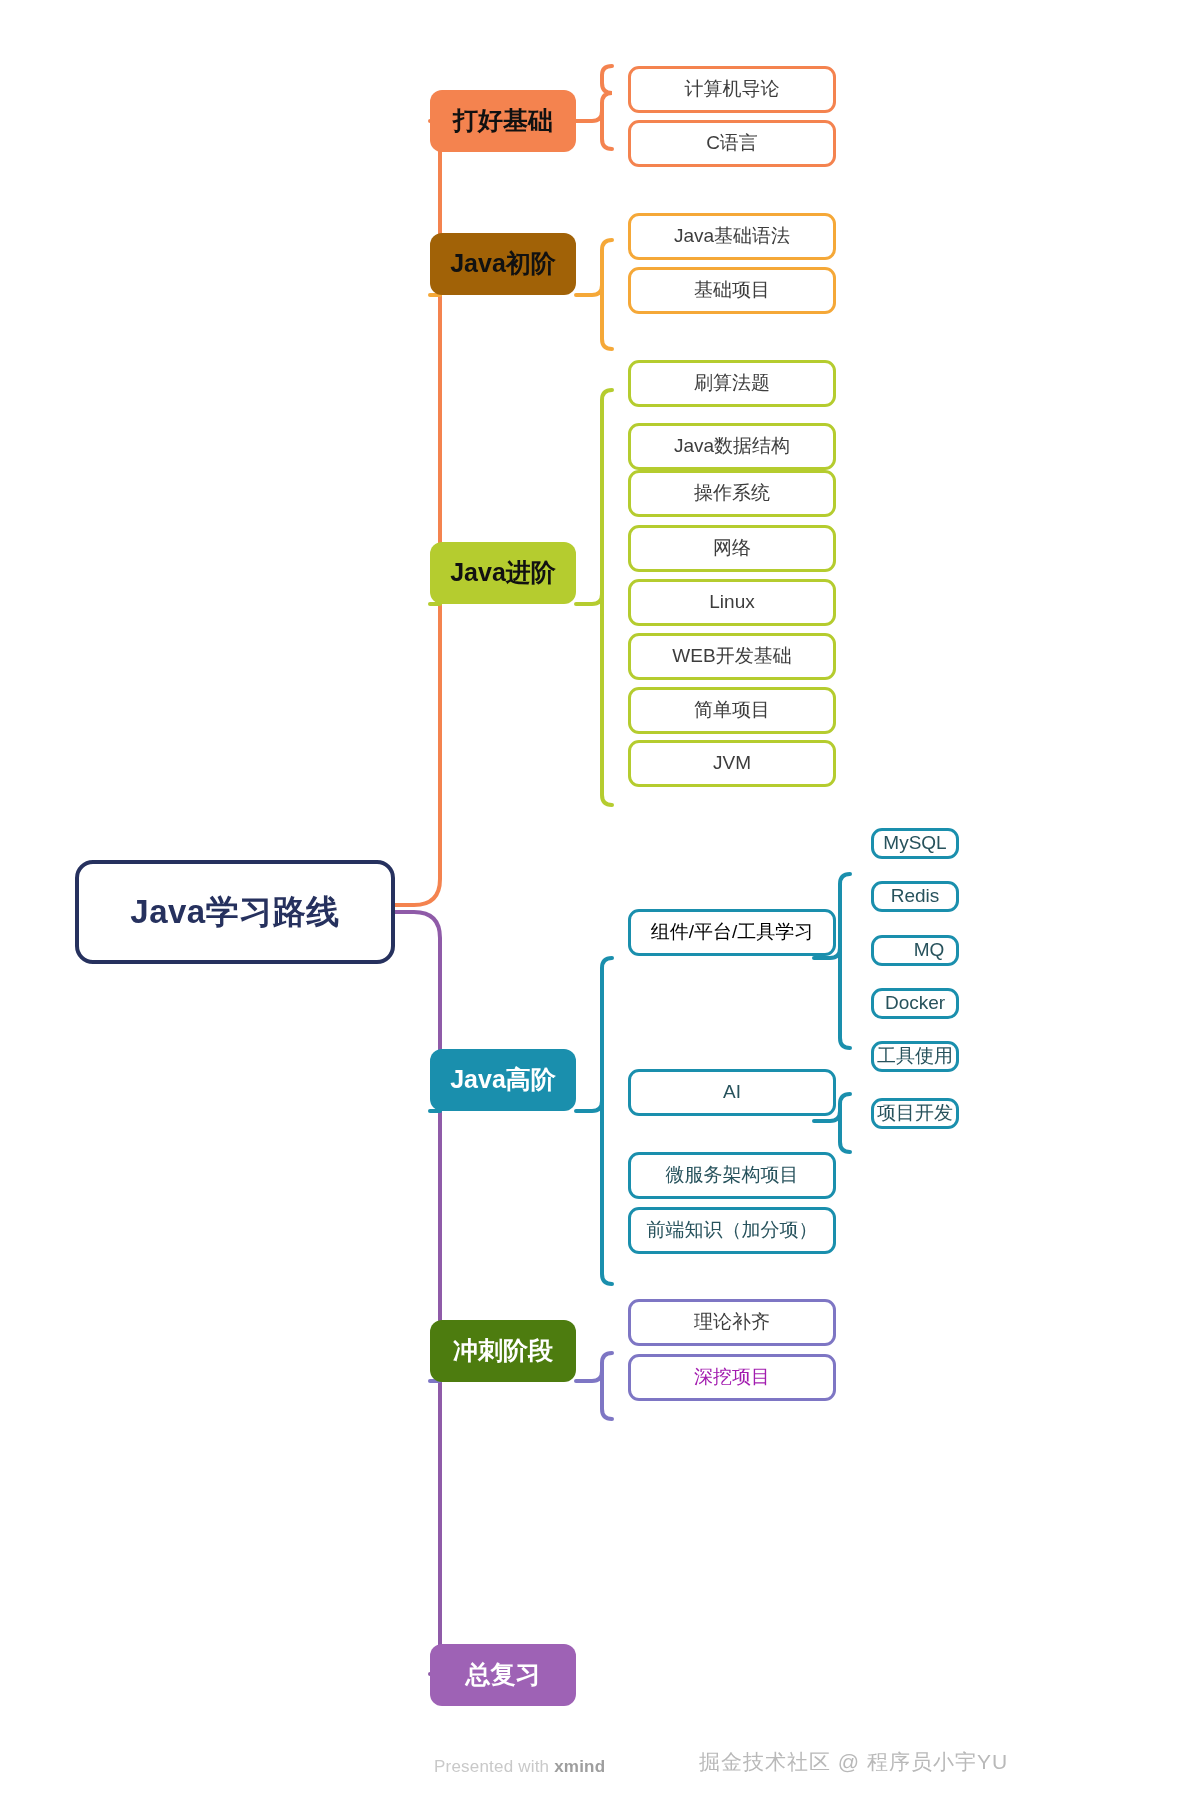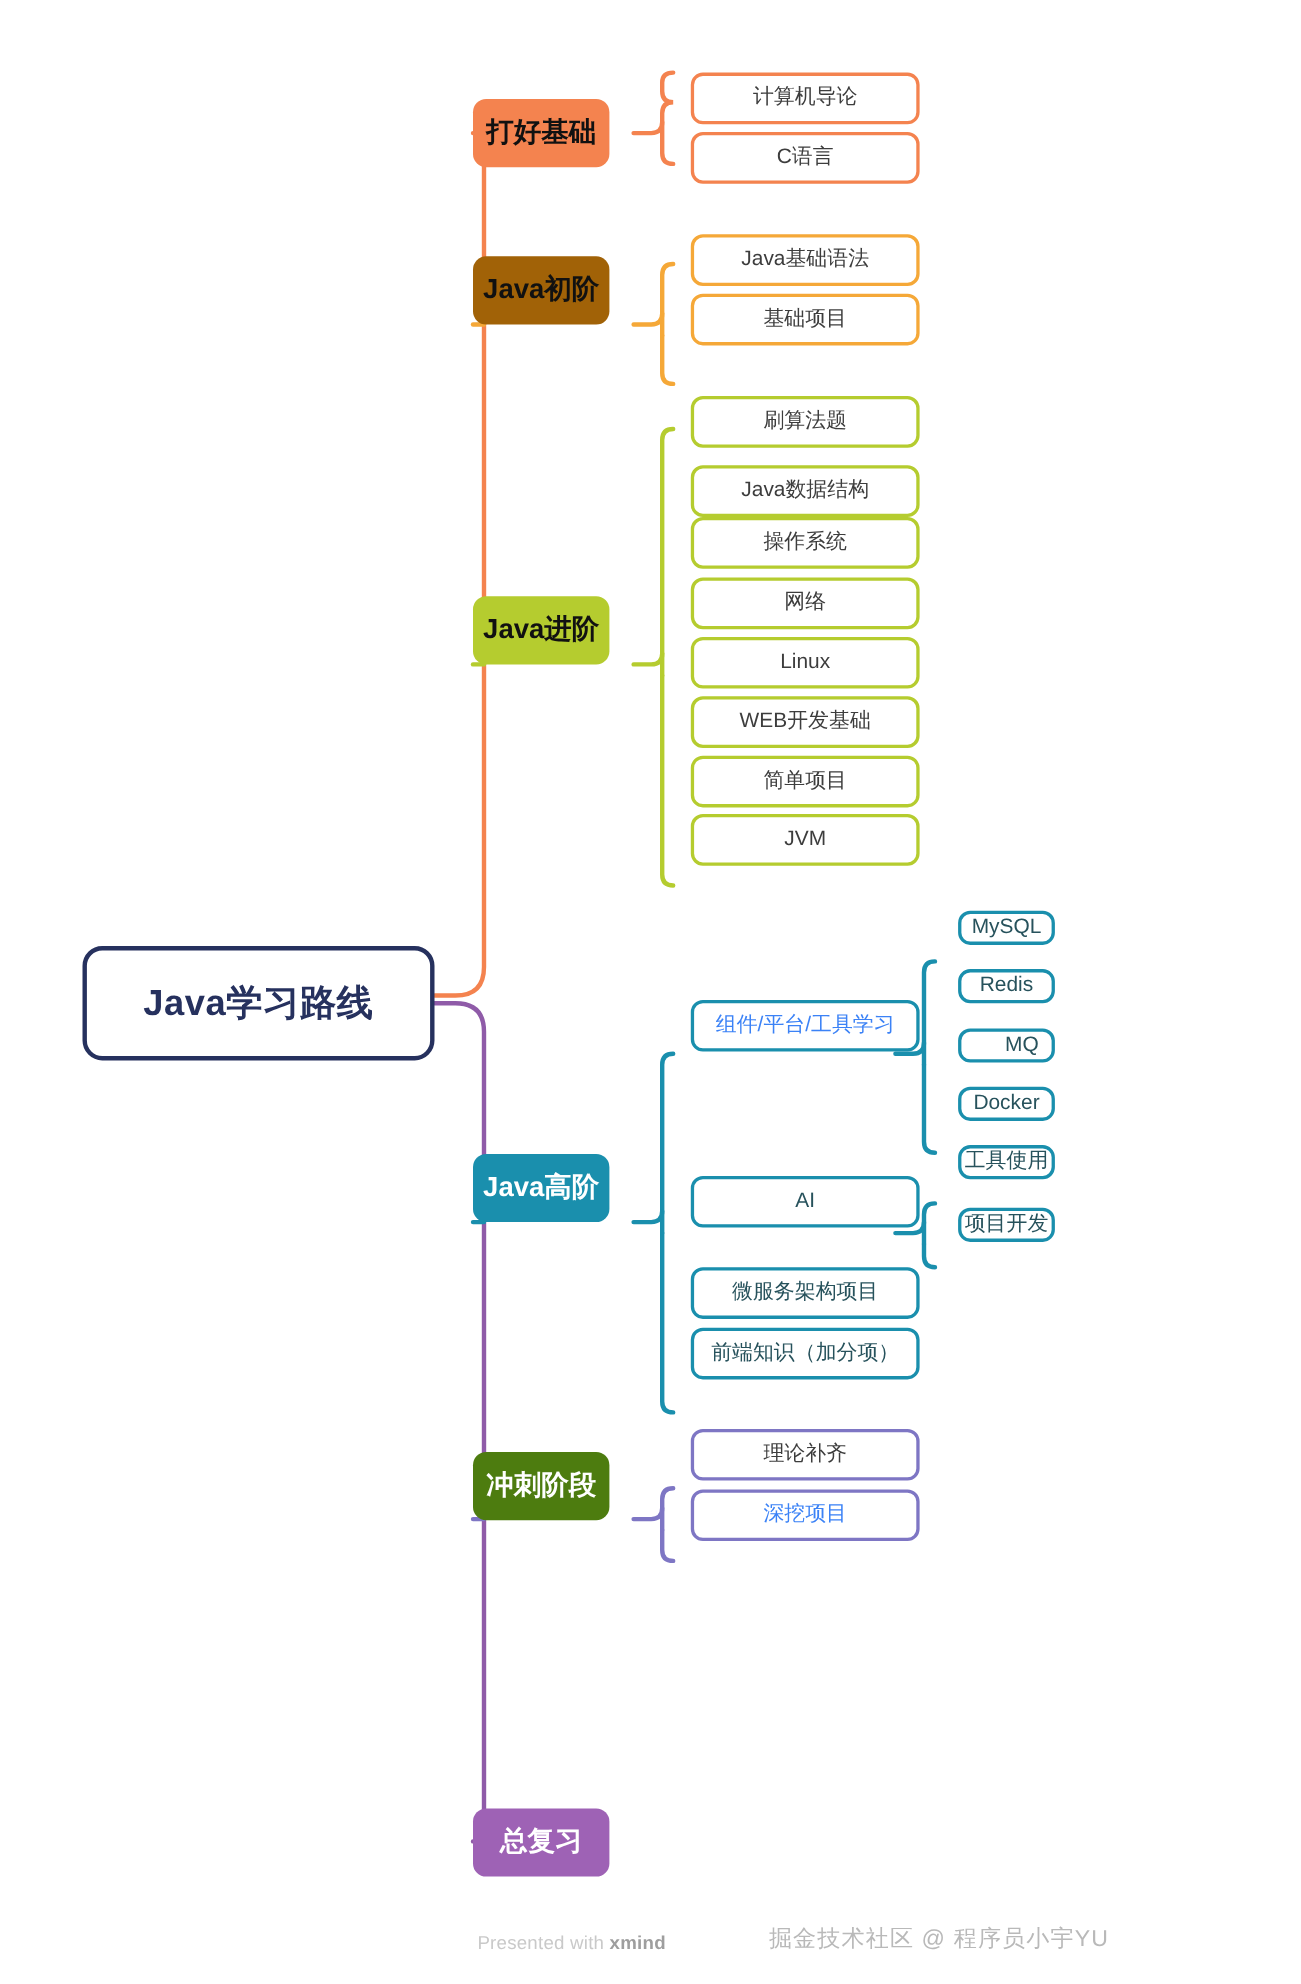--- a/index.html
+++ b/index.html
@@ -25,21 +25,21 @@
   .root{
     left:75px;top:860px;width:320px;height:104px;
     border:4px solid #26315E;border-radius:18px;
     background:#ffffff;
     font-size:33px;font-weight:bold;color:#26315E;
     letter-spacing:0.5px;
   }
 
   
   .l1{
-    left:430px;width:124px;height:62px;
+    left:430px;width:146px;height:62px;
     border-radius:12px;
     font-size:25px;font-weight:bold;
   }
   .l1.dark-text{color:#111111;}
   .l1.light-text{color:#ffffff;}
 
   
   .l2{
     left:628px;width:208px;height:47px;
     border-radius:11px;border:3px solid #cccccc;
@@ -156,21 +156,21 @@
     <span>简单项目</span>
   </div>
   <div class="node l2" style="top:740px;border-color:#B5CC2F;">
     <span>JVM</span>
   </div>
 
   <div class="node l1 light-text" style="top:1049px;background:#1A8FAD;">
     <span>Java高阶</span>
   </div>
 
-  <div class="node l2" style="top:909px;border-color:#1A8FAD;color:#3b82f6;">
+  <div class="node l2" style="top:909px;border-color:#1A8FAD;color:#000000;">
     <span>组件/平台/工具学习</span>
   </div>
   <div class="node l3" style="top:828px;">
     <span>MySQL</span>
   </div>
   <div class="node l3" style="top:881px;">
     <span>Redis</span>
   </div>
   <div class="node l3" style="top:935px;padding-left:28px;">
     <span>MQ</span>
@@ -195,21 +195,21 @@
   <div class="node l2" style="top:1207px;border-color:#1A8FAD;color:#27525c;">
     <span>前端知识（加分项）</span>
   </div>
 
   <div class="node l1 light-text" style="top:1320px;background:#4d7c0f;">
     <span>冲刺阶段</span>
   </div>
   <div class="node l2" style="top:1299px;border-color:#7E76C4;color:#3d3d3d;">
     <span>理论补齐</span>
   </div>
-  <div class="node l2" style="top:1354px;border-color:#7E76C4;color:#3b82f6;">
+  <div class="node l2" style="top:1354px;border-color:#7E76C4;color:#a21caf;">
     <span>深挖项目</span>
   </div>
 
   <div class="node l1 light-text" style="top:1644px;background:#9E62B5;">
     <span>总复习</span>
   </div>
 
   <div class="wm-xmind"><span>Presented with </span><b>xmind</b></div>
 
   <div class="wm-author">掘金技术社区 @ 程序员小宇YU</div>

